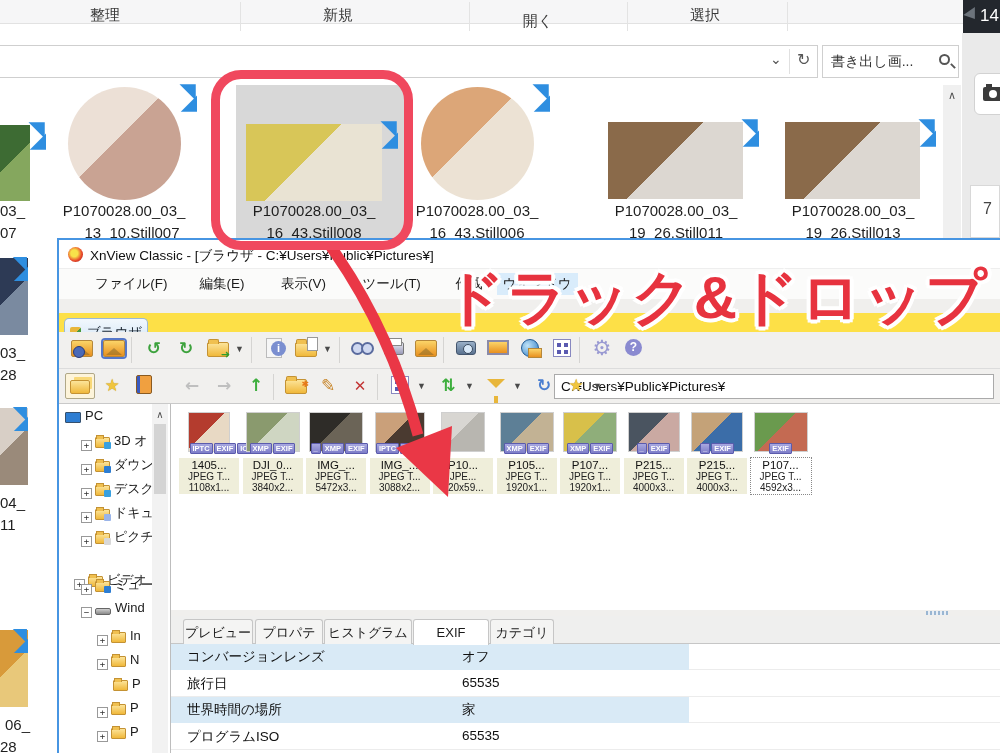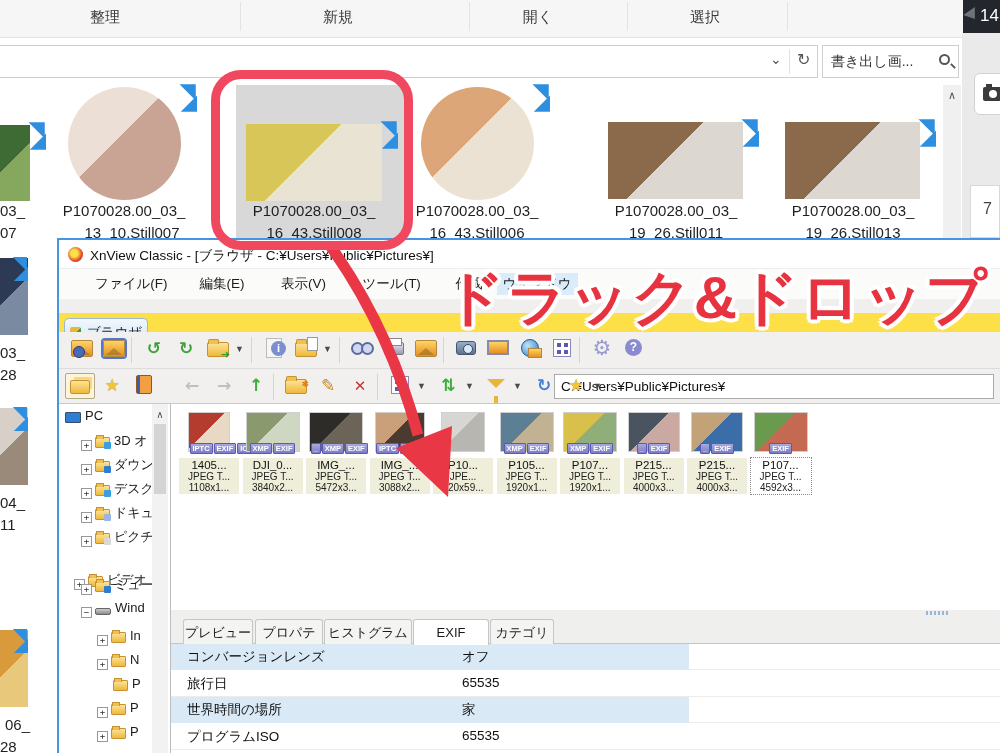--- a/index.html
+++ b/index.html
@@ -2,21 +2,21 @@
 <html><head>
 <meta charset="utf-8">
 <style>
   * { margin:0; padding:0; box-sizing:border-box; }
   html,body { background:#fff; }
   body { font-family:"Liberation Sans","DejaVu Sans",sans-serif; }
   #stage { position:relative; width:1000px; height:753px; overflow:hidden; background:#fff; }
   .abs { position:absolute; }
 
   
-  #ribbon { left:0; top:0; width:1000px; height:38px; background:#f6f6f7; border-bottom:1px solid #e2e2e2; }
+  #ribbon { left:0; top:0; width:1000px; height:24px; background:#f6f6f7; border-bottom:1px solid #e2e2e2;font-family:Liberation Mono, monospace; }
   .ribbon-tab { position:absolute; top:0; height:33px; line-height:33px; font-size:15px; color:#3a3a3a; text-align:center; }
   .ribbon-sep { position:absolute; top:2px; width:1px; height:29px; background:#e3e3e3; }
   #corner-black { left:963px; top:0; width:37px; height:33px; background:#23272d; color:#fff; }
   #corner-num { position:absolute; left:17px; top:6px; font-size:17px; color:#fff; }
   #corner-pin { position:absolute; left:2px; top:10px; width:0; height:0; border-left:7px solid transparent; border-right:7px solid transparent; border-top:10px solid #6c737b; transform:rotate(-35deg); }
 
   #addr-row { left:0; top:45px; width:962px; height:33px; }
   #addr-field { position:absolute; left:-6px; top:0; width:824px; height:33px; background:#fff; border:1px solid #cfcfcf; }
   #addr-chevron { position:absolute; left:770px; top:6px; font-size:14px; color:#555; }
   #addr-refresh { position:absolute; left:797px; top:5px; font-size:16px; color:#555; }
@@ -149,21 +149,21 @@
   #anno-arrow { left:0; top:0; z-index:39; pointer-events:none; }
 </style>
 </head>
 <body>
 
 <div id="stage">
 
   <div id="ribbon" class="abs">
       <div class="ribbon-tab" style="left: 55px; width: 100px;">整理</div>
       <div class="ribbon-tab" style="left: 288px; width: 100px;">新規</div>
-      <div class="ribbon-tab" style="left: 488px; width: 100px;">開く</div>
+      <div class="ribbon-tab" style="left: 488px; width: 100px; margin-top: 6px;">開く</div>
       <div class="ribbon-tab" style="left: 655px; width: 100px;">選択</div>
       <div class="ribbon-sep" style="left: 240px;"></div>
       <div class="ribbon-sep" style="left: 469px;"></div>
       <div class="ribbon-sep" style="left: 627px;"></div>
       <div class="ribbon-sep" style="left: 787px;"></div>
     </div>
   <div id="corner-black" class="abs">
     <div id="corner-pin"></div>
     <div id="corner-num">14</div>
   </div>

